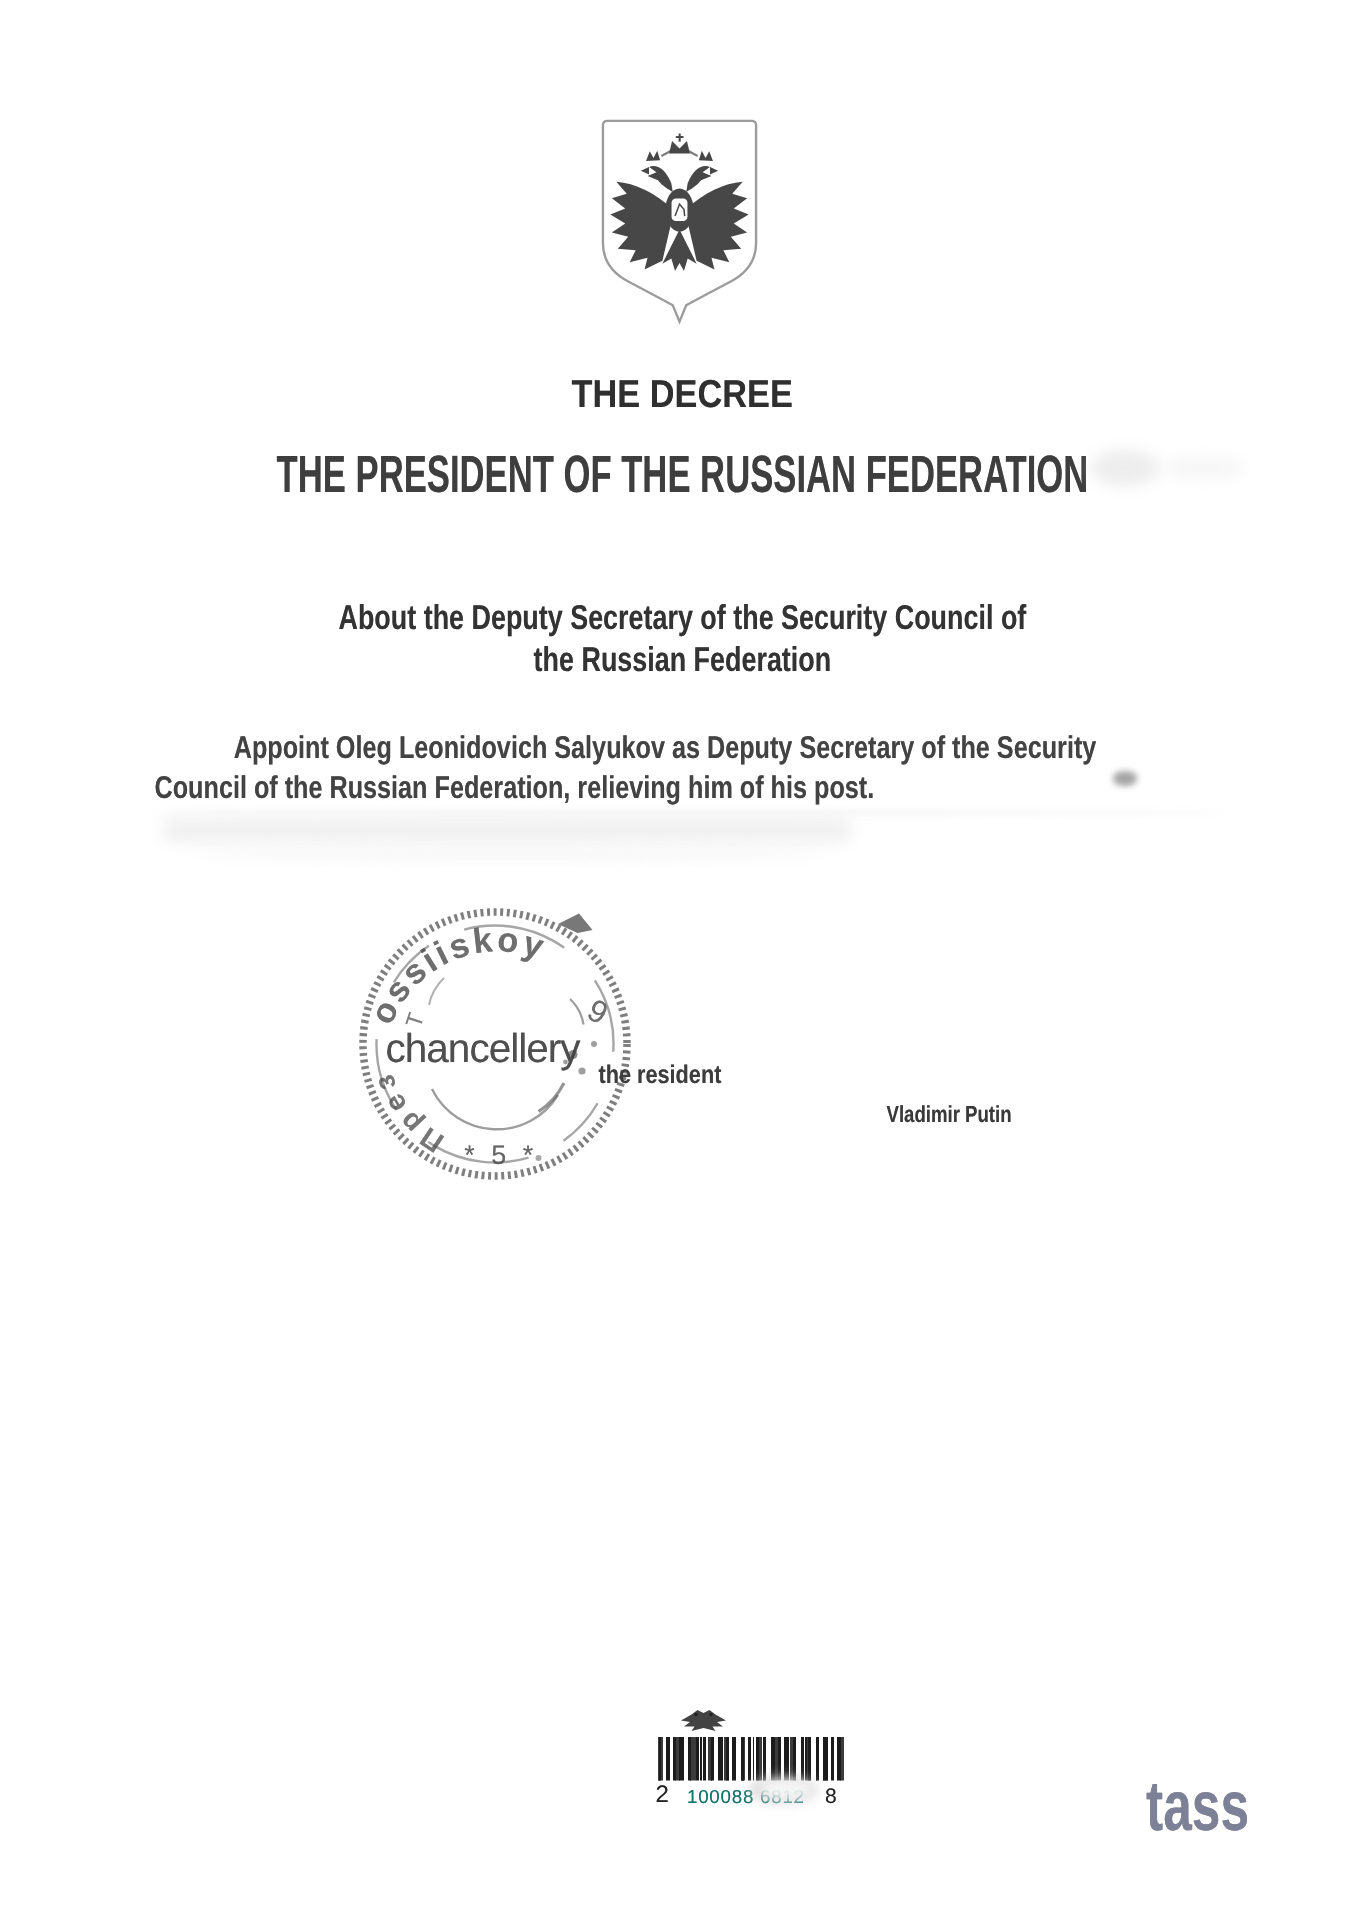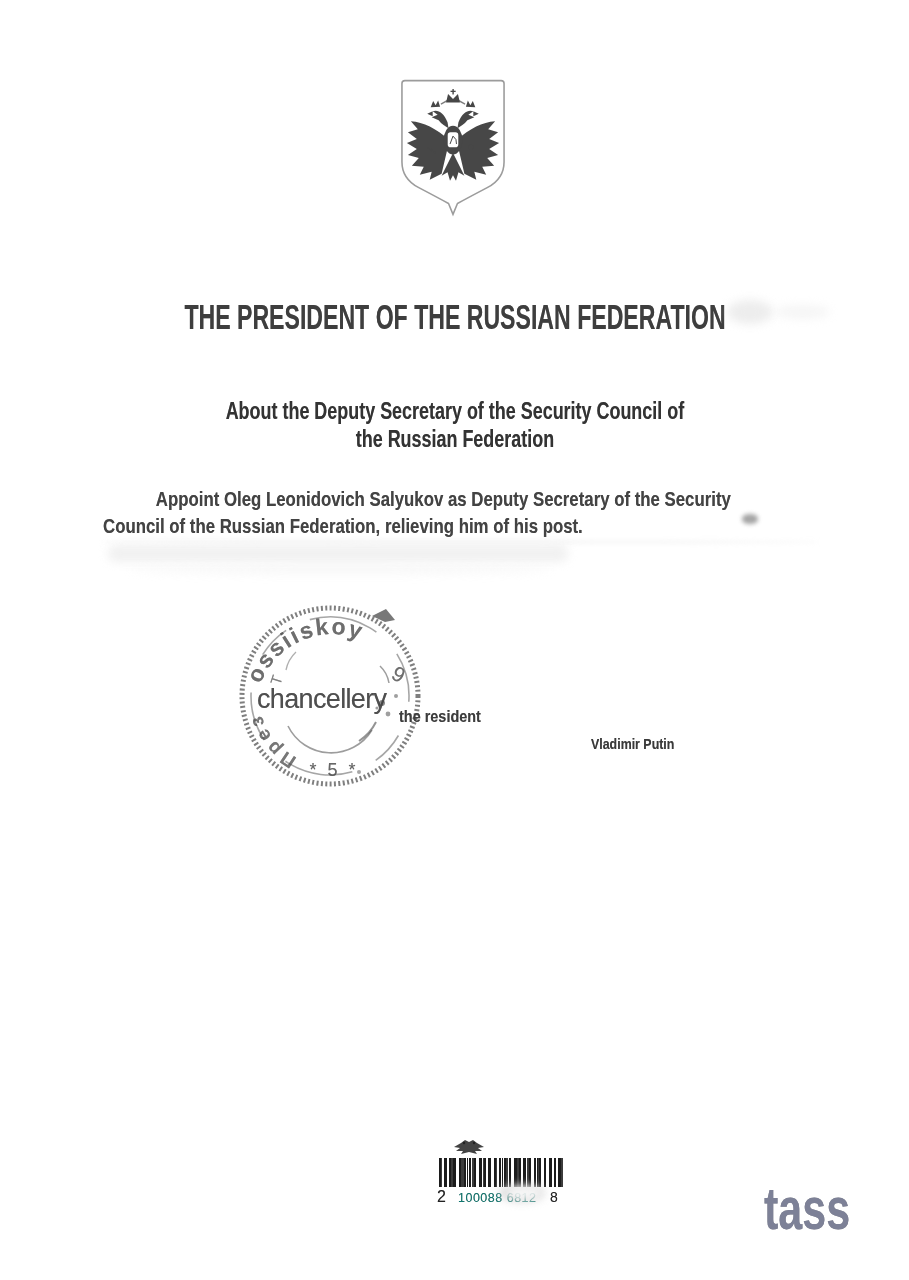--- a/index.html
+++ b/index.html
@@ -68,21 +68,21 @@
       repeating-linear-gradient(90deg,rgba(25,25,25,.85) 0 3px,transparent 3px 11px);
     filter:blur(.3px);
   }
   .bc-d-left{position:absolute;left:0;top:49px;font-size:16px;color:#222;}
   .bc-num{position:absolute;left:21px;top:52px;font-size:12.5px;letter-spacing:.5px;color:#0f766e;}
   .bc-d-right{position:absolute;left:113px;top:50px;font-size:14px;color:#222;}
   .bc-smudge{position:absolute;left:62px;top:45px;width:46px;height:18px;background:#cfcfcf;filter:blur(4px);opacity:.75;border-radius:50%;}
   .bc-smudge2{position:absolute;left:70px;top:48px;width:34px;height:12px;background:#fff;filter:blur(3px);opacity:.75;border-radius:50%;}
 
   
-  .tass{left:764px;top:1180px;font-size:59px;font-weight:bold;color:#7d8197;line-height:1;}
+  .tass{left:764px;top:1180px;font-size:47px;font-weight:bold;color:#7d8197;line-height:1;}
   .tass .cxl{transform:scaleX(.73);}
 </style>
 </head>
 <body>
 
 <div class="page scan">
 
   <svg class="abs emblem" viewBox="0 0 115 140">
     <path d="M9 2 H106 Q109 2 109 5 V84 Q109 101 92 110 Q73 120 62 126 L57.5 137 L53 126 Q42 120 23 110 Q6 101 6 84 V5 Q6 2 9 2 Z" fill="#ffffff" stroke="#9c9c9c" stroke-width="1.6"></path>
     <g fill="#2e2e2e" stroke="none" opacity=".88" transform="translate(0,6)">
@@ -107,20 +107,23 @@
       <path d="M57.5 69 L46 92 L52 88.5 L54.5 97 L57.5 91.5 L60.5 97 L63 88.5 L69 92 Z"></path>
 
       <circle cx="75.5" cy="63" r="2.6"></circle>
       <rect x="33" y="63" width="9" height="1.4" transform="rotate(38 33 63)"></rect>
 
       <rect x="51.5" y="47.5" width="12" height="16.5" rx="3.5" fill="#ffffff" stroke="#2e2e2e" stroke-width="1.3"></rect>
       <path d="M54.5 60 L57.5 52 L60.5 55.5 L61 60" fill="none" stroke="#2e2e2e" stroke-width="1"></path>
     </g>
   </svg>
 
+  <div class="row kicker">
+    <span class="cx">THE DECREE</span>
+  </div>
 
   <div class="row title">
     <span class="cx">THE PRESIDENT OF THE RUSSIAN FEDERATION</span>
   </div>
 
   <div class="row subject">
     <span class="cx">
       <span class="ln">About the Deputy Secretary of the Security Council of</span>
       <span class="ln">the Russian Federation</span>
     </span>

